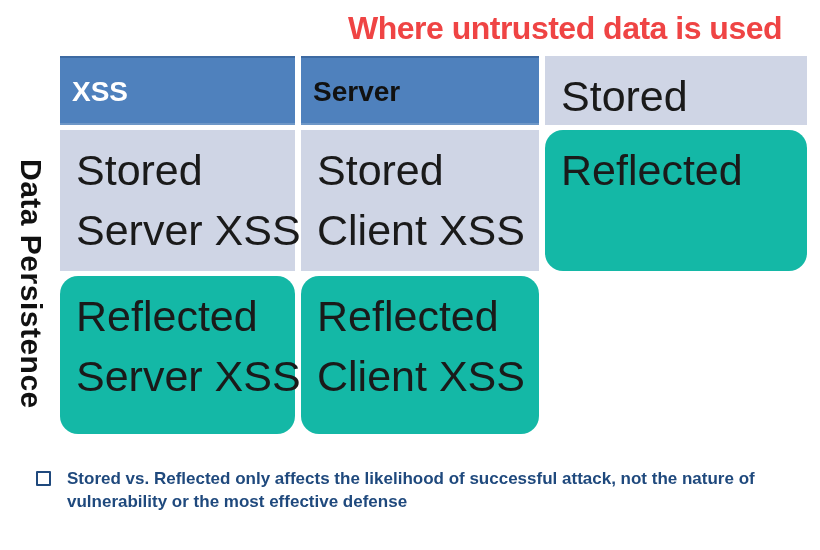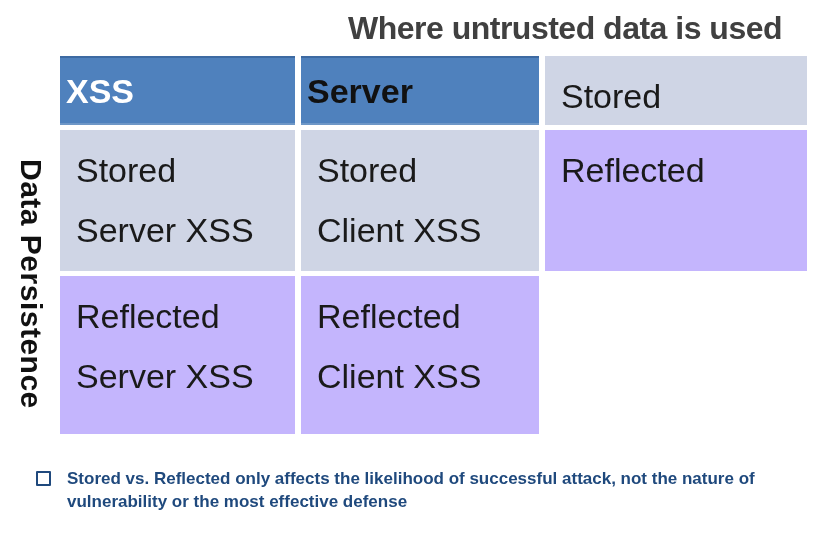--- a/index.html
+++ b/index.html
@@ -18,21 +18,21 @@
 
   
   .title {
     position: absolute;
     top: 10px;
     left: 325px;
     width: 480px;
     text-align: center;
     font-size: 32px;
     font-weight: 700;
-    color: #404040;
+    color: #ef4444;
     letter-spacing: -0.5px;
     white-space: nowrap;
   }
 
   
   .y-label {
     position: absolute;
     left: 14px;
     top: 128px;
     height: 312px;
@@ -58,44 +58,45 @@
     column-gap: 6px;
     row-gap: 5px;
     background: #ffffff;
   }
   .hdr {
     background: #4f81bd;
     border-top: 2px solid #3d6aa2;
     box-shadow: inset 0 -2px 0 #6e97c7;
     display: flex;
     align-items: center;
-    padding-left: 6px;
-    font-size: 34px;
+    padding-left: 12px;
+    font-size: 28px;
     font-weight: 700;
     color: #111111;
     box-sizing: border-box;
   }
   .hdr.first {
     color: #ffffff;
   }
   .cell {
     padding: 10px 8px 0 16px;
-    font-size: 34px;
+    font-size: 43px;
     color: #1a1a1a;
     box-sizing: border-box;
   }
   .cell .line {
     line-height: 60px;
     white-space: nowrap;
   }
   .row-stored {
     background: #cfd5e5;
   }
   .row-reflected {
-    background: #c4b5fd;
+    background: #14b8a6;
+    border-radius: 18px;
   }
 
   
   .notes {
     position: absolute;
     left: 36px;
     top: 467px;
     width: 756px;
     display: flex;
     flex-direction: column;

